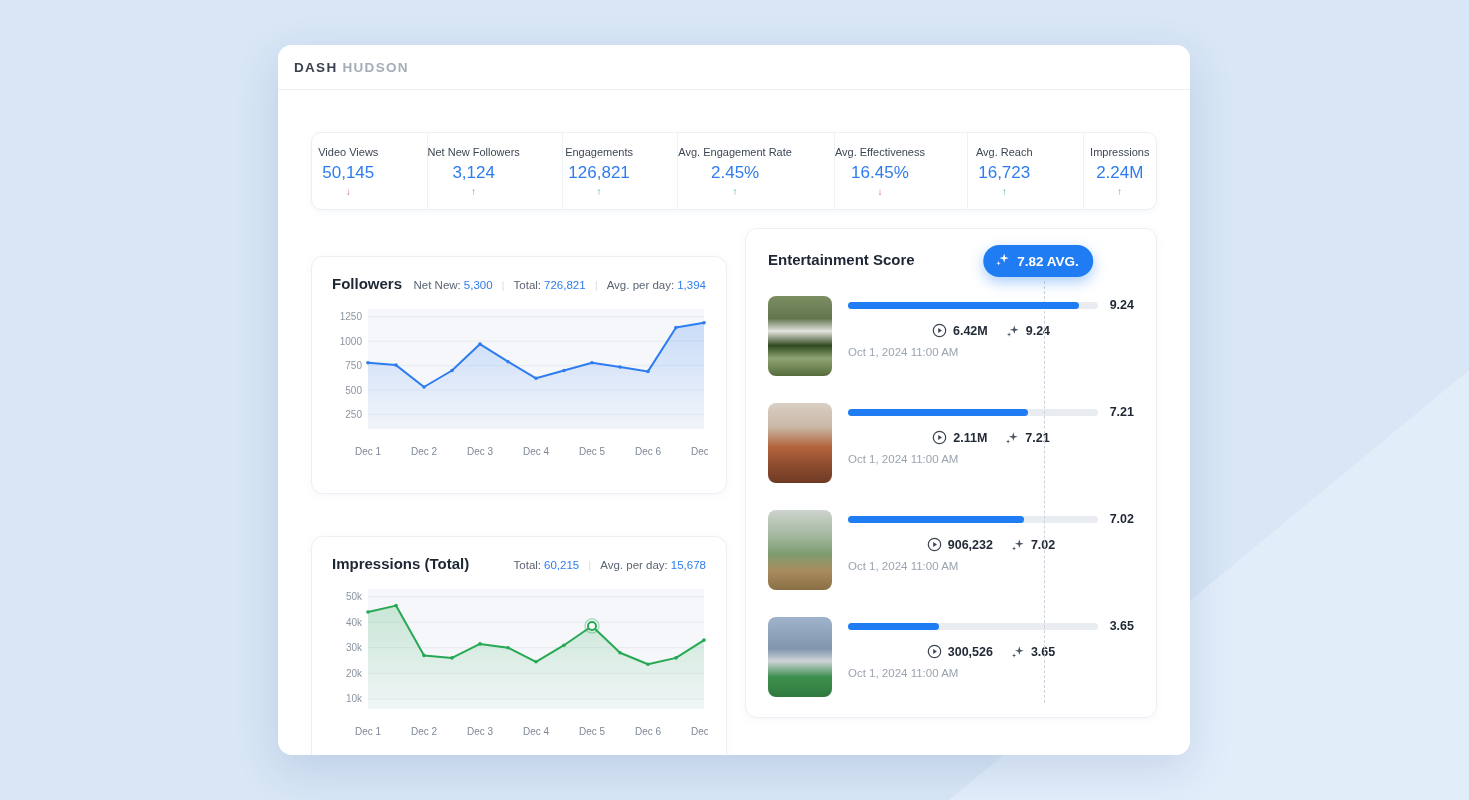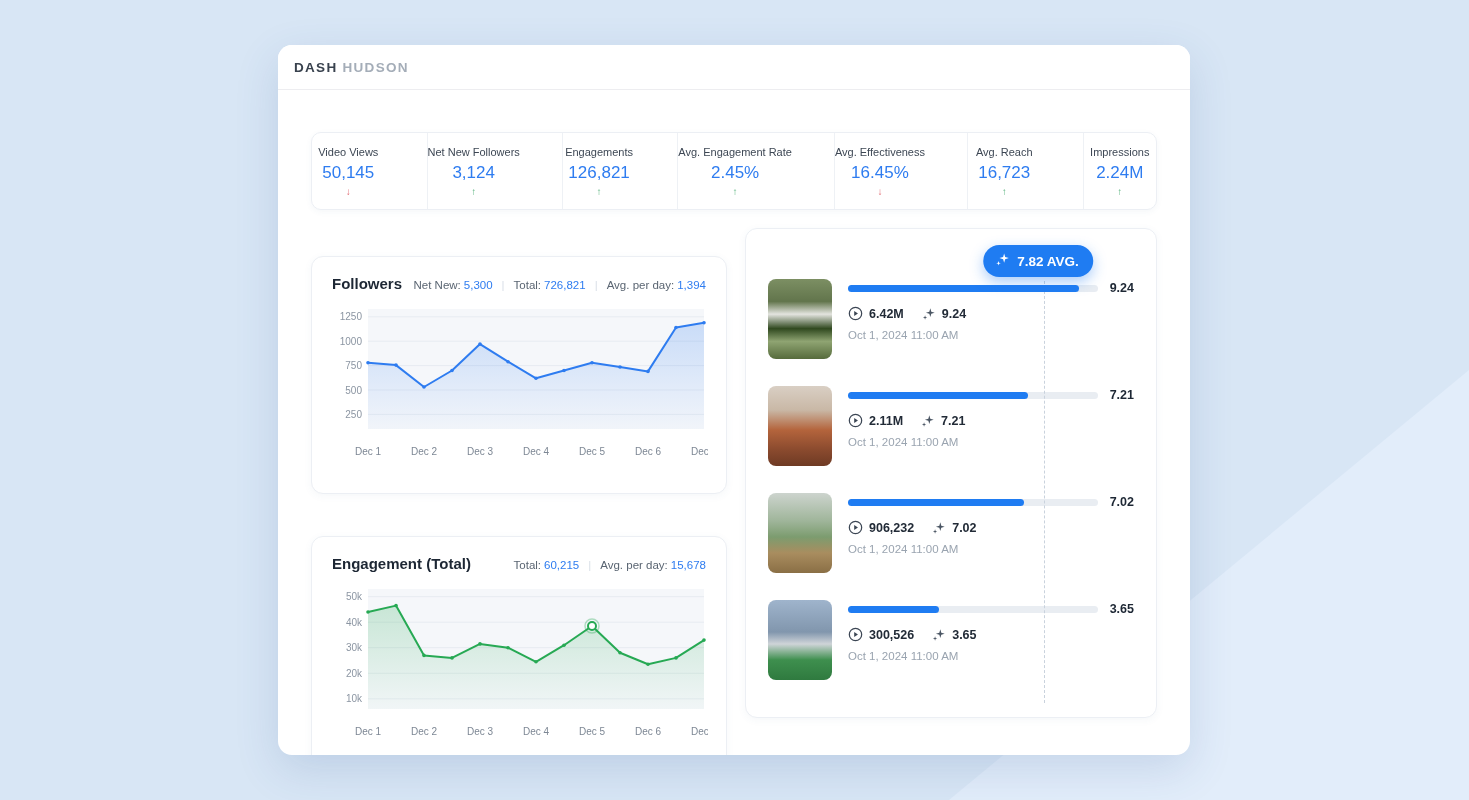--- a/index.html
+++ b/index.html
@@ -74,21 +74,21 @@
   .thumb{ width:64px; height:80px; border-radius:8px; flex:none; }
   .thumb-0{ background:linear-gradient(180deg,#7c8f63 0%,#62754c 28%,#e3e4df 44%,#30491f 62%,#8fa472 78%,#566b3c 100%); }
   .thumb-1{ background:linear-gradient(180deg,#d9cfc4 0%,#c9b8a6 30%,#b4643c 55%,#8a4a2e 80%,#6e3a24 100%); }
   .thumb-2{ background:linear-gradient(180deg,#cdd4ce 0%,#9fb59a 35%,#7c9c6f 55%,#a98d5f 75%,#8a6f45 100%); }
   .thumb-3{ background:linear-gradient(180deg,#9fb4cc 0%,#8196ad 40%,#cfd4d8 55%,#3e8f4e 75%,#2f7a3f 100%); }
   .row-right{ flex:1; margin-left:16px; padding-top:2px; }
   .bar-line{ display:flex; align-items:center; justify-content:space-between; }
   .track{ width:250px; height:7px; border-radius:4px; background:#e9edf2; }
   .fill{ height:7px; border-radius:4px; background:#1f7cf2; position:relative; z-index:2; }
   .score-label{ font-size:12.5px; font-weight:700; color:#1d2734; }
-  .metrics{ display:flex; align-items:center; gap:18px; margin-top:11px; }
+  .metrics{ display:flex; align-items:center; gap:18px; margin-top:11px;justify-content:center; }
   .metric{ display:flex; align-items:center; gap:6px; font-size:12.5px; font-weight:700; color:#222b37; }
   .metric svg{ display:block; }
   .date{ margin-top:8px; font-size:11.5px; color:#9aa4b0; }
 </style>
 </head>
 <body>
 
 <div class="bg-shape"></div>
 
 <div class="app-card">
@@ -188,21 +188,21 @@
                 <text x="148.0" y="152" text-anchor="middle" font-size="10" fill="#7d8794">Dec 3</text>
                 <text x="204.0" y="152" text-anchor="middle" font-size="10" fill="#7d8794">Dec 4</text>
                 <text x="260.0" y="152" text-anchor="middle" font-size="10" fill="#7d8794">Dec 5</text>
                 <text x="316.0" y="152" text-anchor="middle" font-size="10" fill="#7d8794">Dec 6</text>
                 <text x="372.0" y="152" text-anchor="middle" font-size="10" fill="#7d8794">Dec 7</text>
               </svg></div>
         </div>
 
         <div class="panel small">
           <div class="panel-head">
-            <div class="panel-title">Engagement (Total)</div>
+            <div class="panel-title">Impressions (Total)</div>
             <div class="stats" id="engagements-stats">
                 <span>Total:<span class="v">60,215</span></span>
                 <span class="sep">|</span>
                 <span>Avg. per day:<span class="v">15,678</span></span>
               </div>
           </div>
           <div class="chart-wrap" id="engagements-chart"><svg width="376" height="158" viewBox="0 0 376 158">
                 <defs>
                   <linearGradient id="grad-engagements" x1="0" y1="0" x2="0" y2="1">
                     <stop offset="0" stop-color="#27a954" stop-opacity="0.22"></stop>
@@ -243,20 +243,21 @@
                 <text x="204.0" y="152" text-anchor="middle" font-size="10" fill="#7d8794">Dec 4</text>
                 <text x="260.0" y="152" text-anchor="middle" font-size="10" fill="#7d8794">Dec 5</text>
                 <text x="316.0" y="152" text-anchor="middle" font-size="10" fill="#7d8794">Dec 6</text>
                 <text x="372.0" y="152" text-anchor="middle" font-size="10" fill="#7d8794">Dec 7</text>
               </svg></div>
         </div>
 
       </div>
 
       <div class="panel tall">
+        <div class="panel-title">Entertainment Score</div>
         <div class="badge" id="avg-badge" style="left: 292px;">
           <span>
             <svg viewBox="0 0 16 16" width="15" height="15">
                 <path d="M9.5 1.5 L10.6 5.4 L14.5 6.5 L10.6 7.6 L9.5 11.5 L8.4 7.6 L4.5 6.5 L8.4 5.4 Z" fill="#ffffff"></path>
                 <path d="M3.5 9.5 L4.1 11.4 L6 12 L4.1 12.6 L3.5 14.5 L2.9 12.6 L1 12 L2.9 11.4 Z" fill="#ffffff"></path>
               </svg>
           </span>
           <span>7.82 AVG.</span>
         </div>
         <div class="avg-line" id="avg-line" style="left: 297.5px;"></div>

